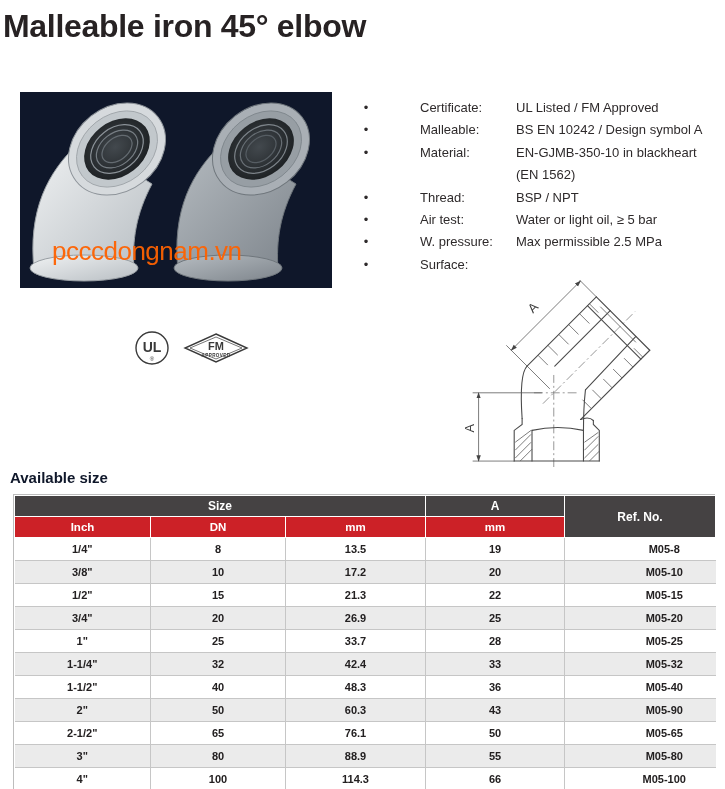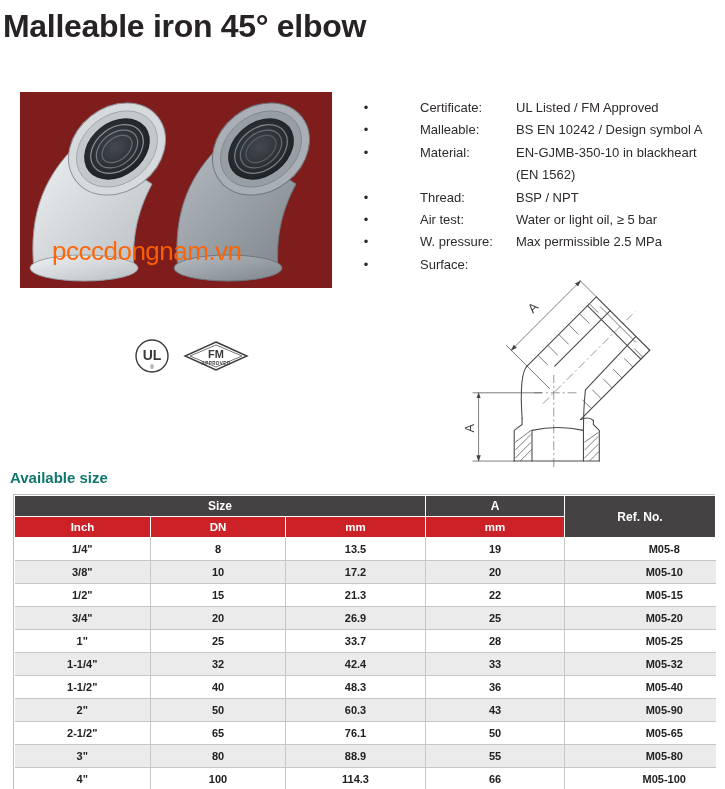--- a/index.html
+++ b/index.html
@@ -14,46 +14,46 @@
 
   
   .title {
     position:absolute; left:3px; top:8px;
     font-size:32px; font-weight:700; letter-spacing:-0.3px; color:#272223;
   }
 
   
   .photo {
     position:absolute; left:20px; top:92px; width:312px; height:196px;
-    background:#7f1d1d;
+    background:#0f172a;
   }
   .photo svg { display:block; }
   .watermark {
     position:absolute; left:32px; top:144px;
     font-size:26px; font-weight:400; color:#ff6200; opacity:.95;
     white-space:nowrap; letter-spacing:-0.5px;
   }
 
   
-  .logos { position:absolute; left:131px; top:336px; width:120px; height:42px; }
+  .logos { position:absolute; left:131px; top:328px; width:120px; height:42px; }
 
   
   .specs { position:absolute; left:360px; top:97px; width:360px; }
   .spec-row { display:flex; align-items:flex-start; line-height:22.4px; font-size:13px; color:#2e2a2b; }
   .spec-bullet { width:12px; text-align:center; font-size:13px; color:#2e2a2b; }
   .spec-label { width:96px; flex:none;margin-left:48px; }
   .spec-value { flex:1; }
 
   
   .drawing { position:absolute; left:438px; top:280px; width:284px; height:188px; }
 
   
   .avail-heading {
     position:absolute; left:10px; top:469px;
-    font-size:15px; font-weight:700; color:#0f766e;
+    font-size:15px; font-weight:700; color:#0f172a;
   }
 
   
   .table-wrap {
     position:absolute; left:13px; top:494px; width:702px;
     border:1px solid #bdbdbd; background:#fff;
   }
   table { border-collapse:collapse; width:100%; table-layout:fixed; }
   th, td { text-align:center; vertical-align:middle; }
   thead th {

